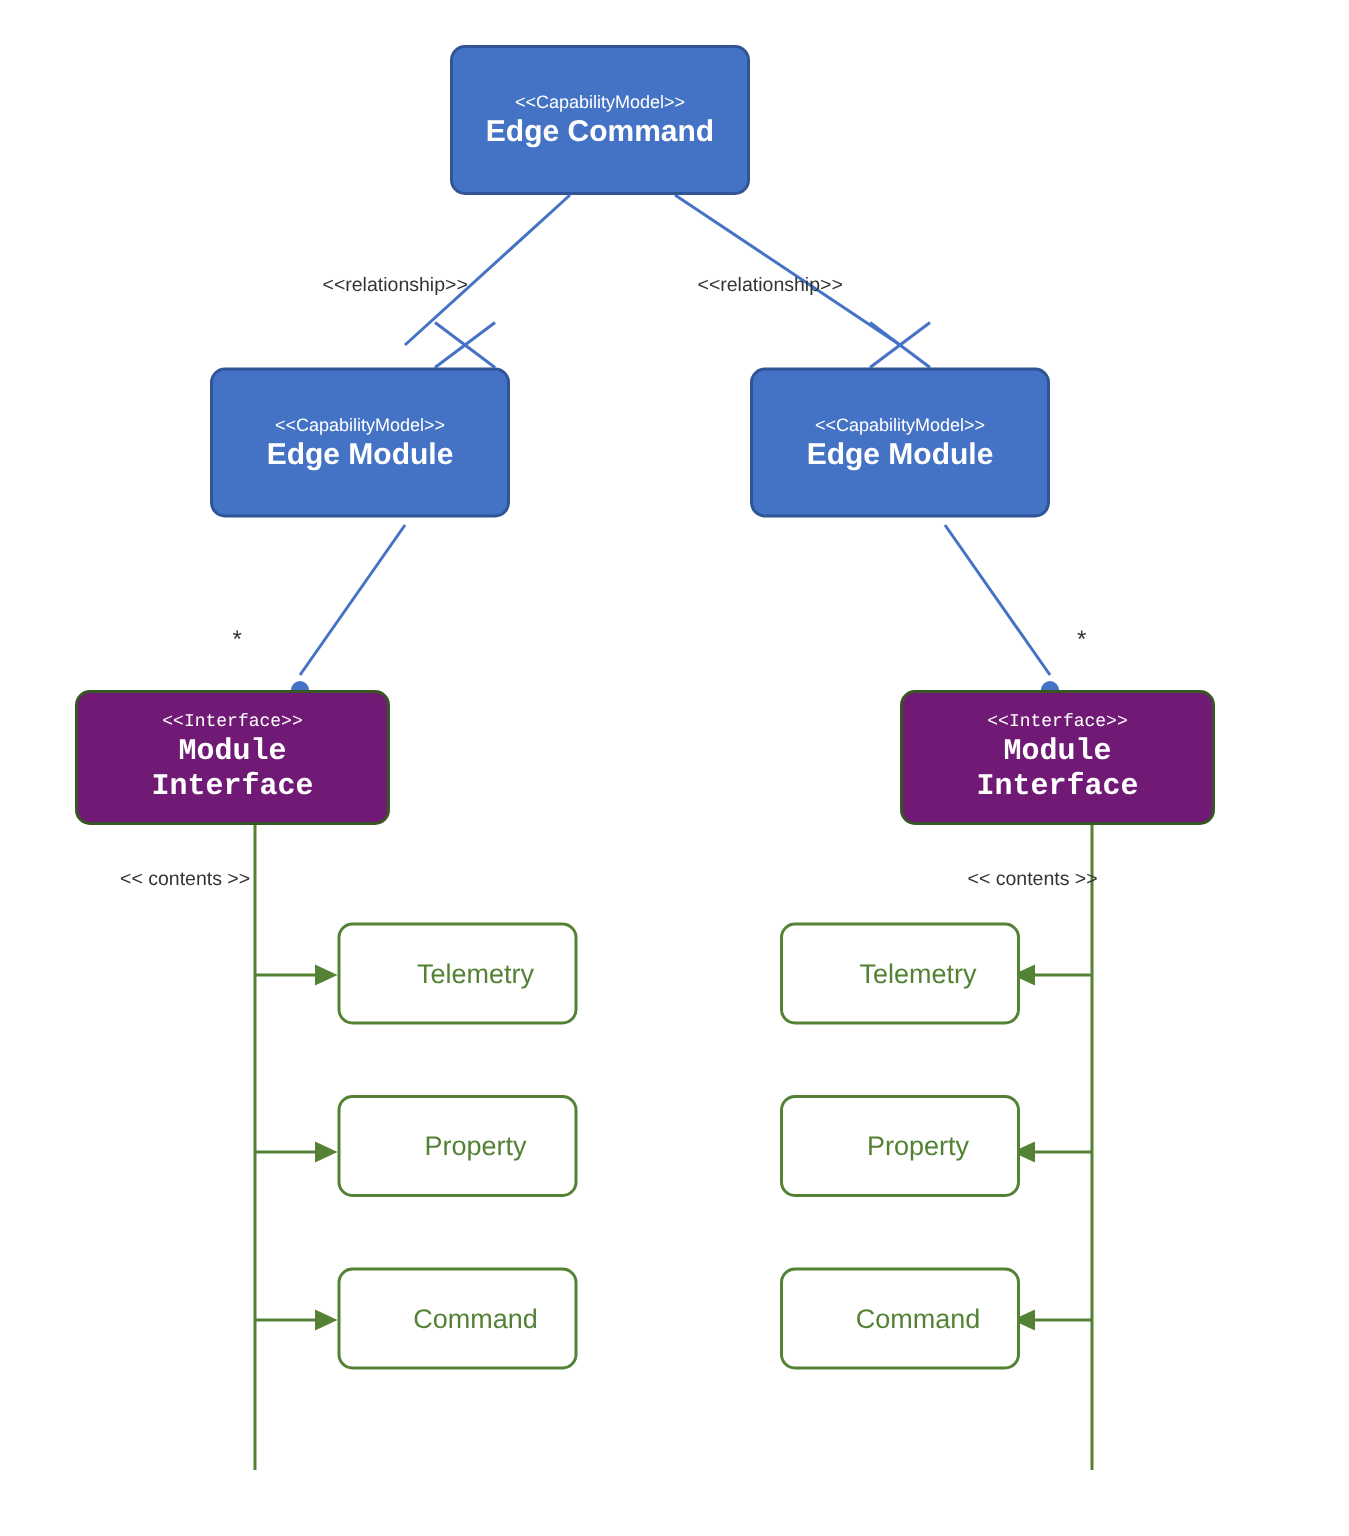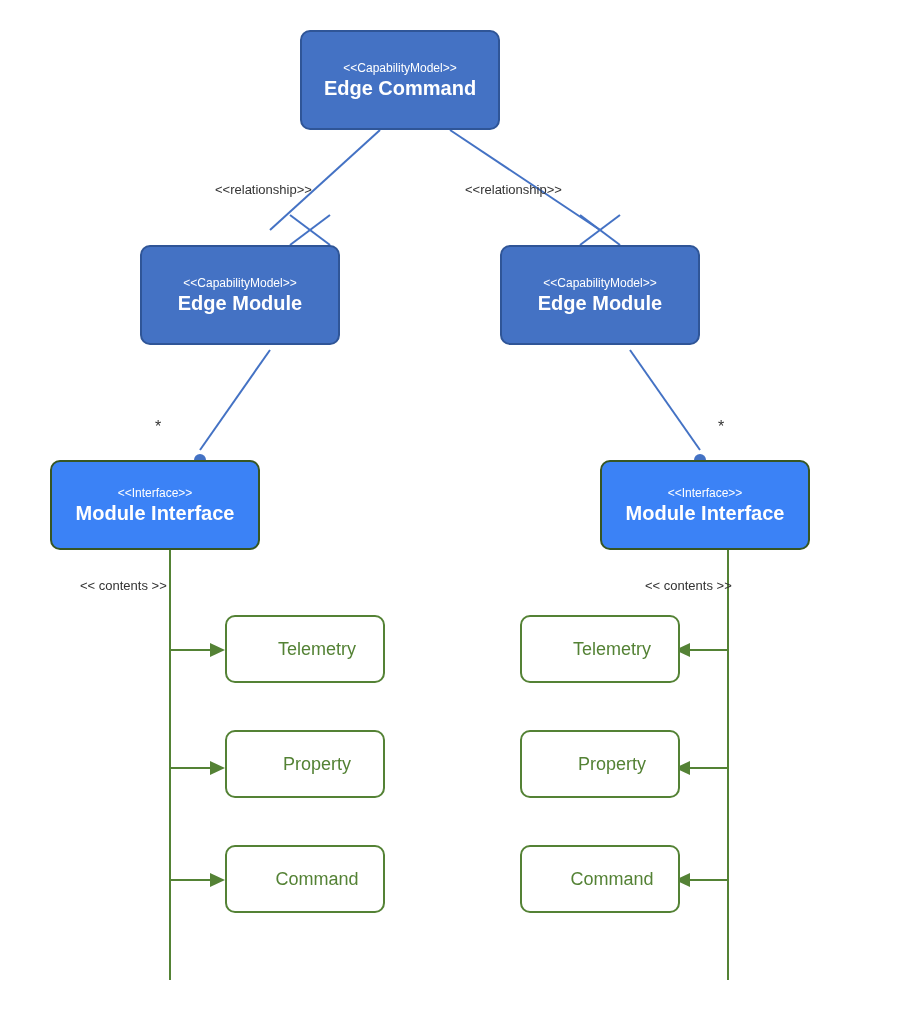--- a/index.html
+++ b/index.html
@@ -30,22 +30,23 @@
       justify-content: center;
       padding: 8px 12px;
     }
 
     .node-blue {
       background-color: #4472C4;
       border: 2px solid #2F5597;
     }
 
     .node-green {
-      background-color: #3b82f6;
+      background-color: #701a75;
       border: 2px solid #375623;
+      font-family: Liberation Mono, monospace;
     }
 
     .node-stereotype {
       font-size: 12px;
       font-weight: normal;
       margin-bottom: 2px;
     }
 
     .node-title {
       font-size: 20px;

